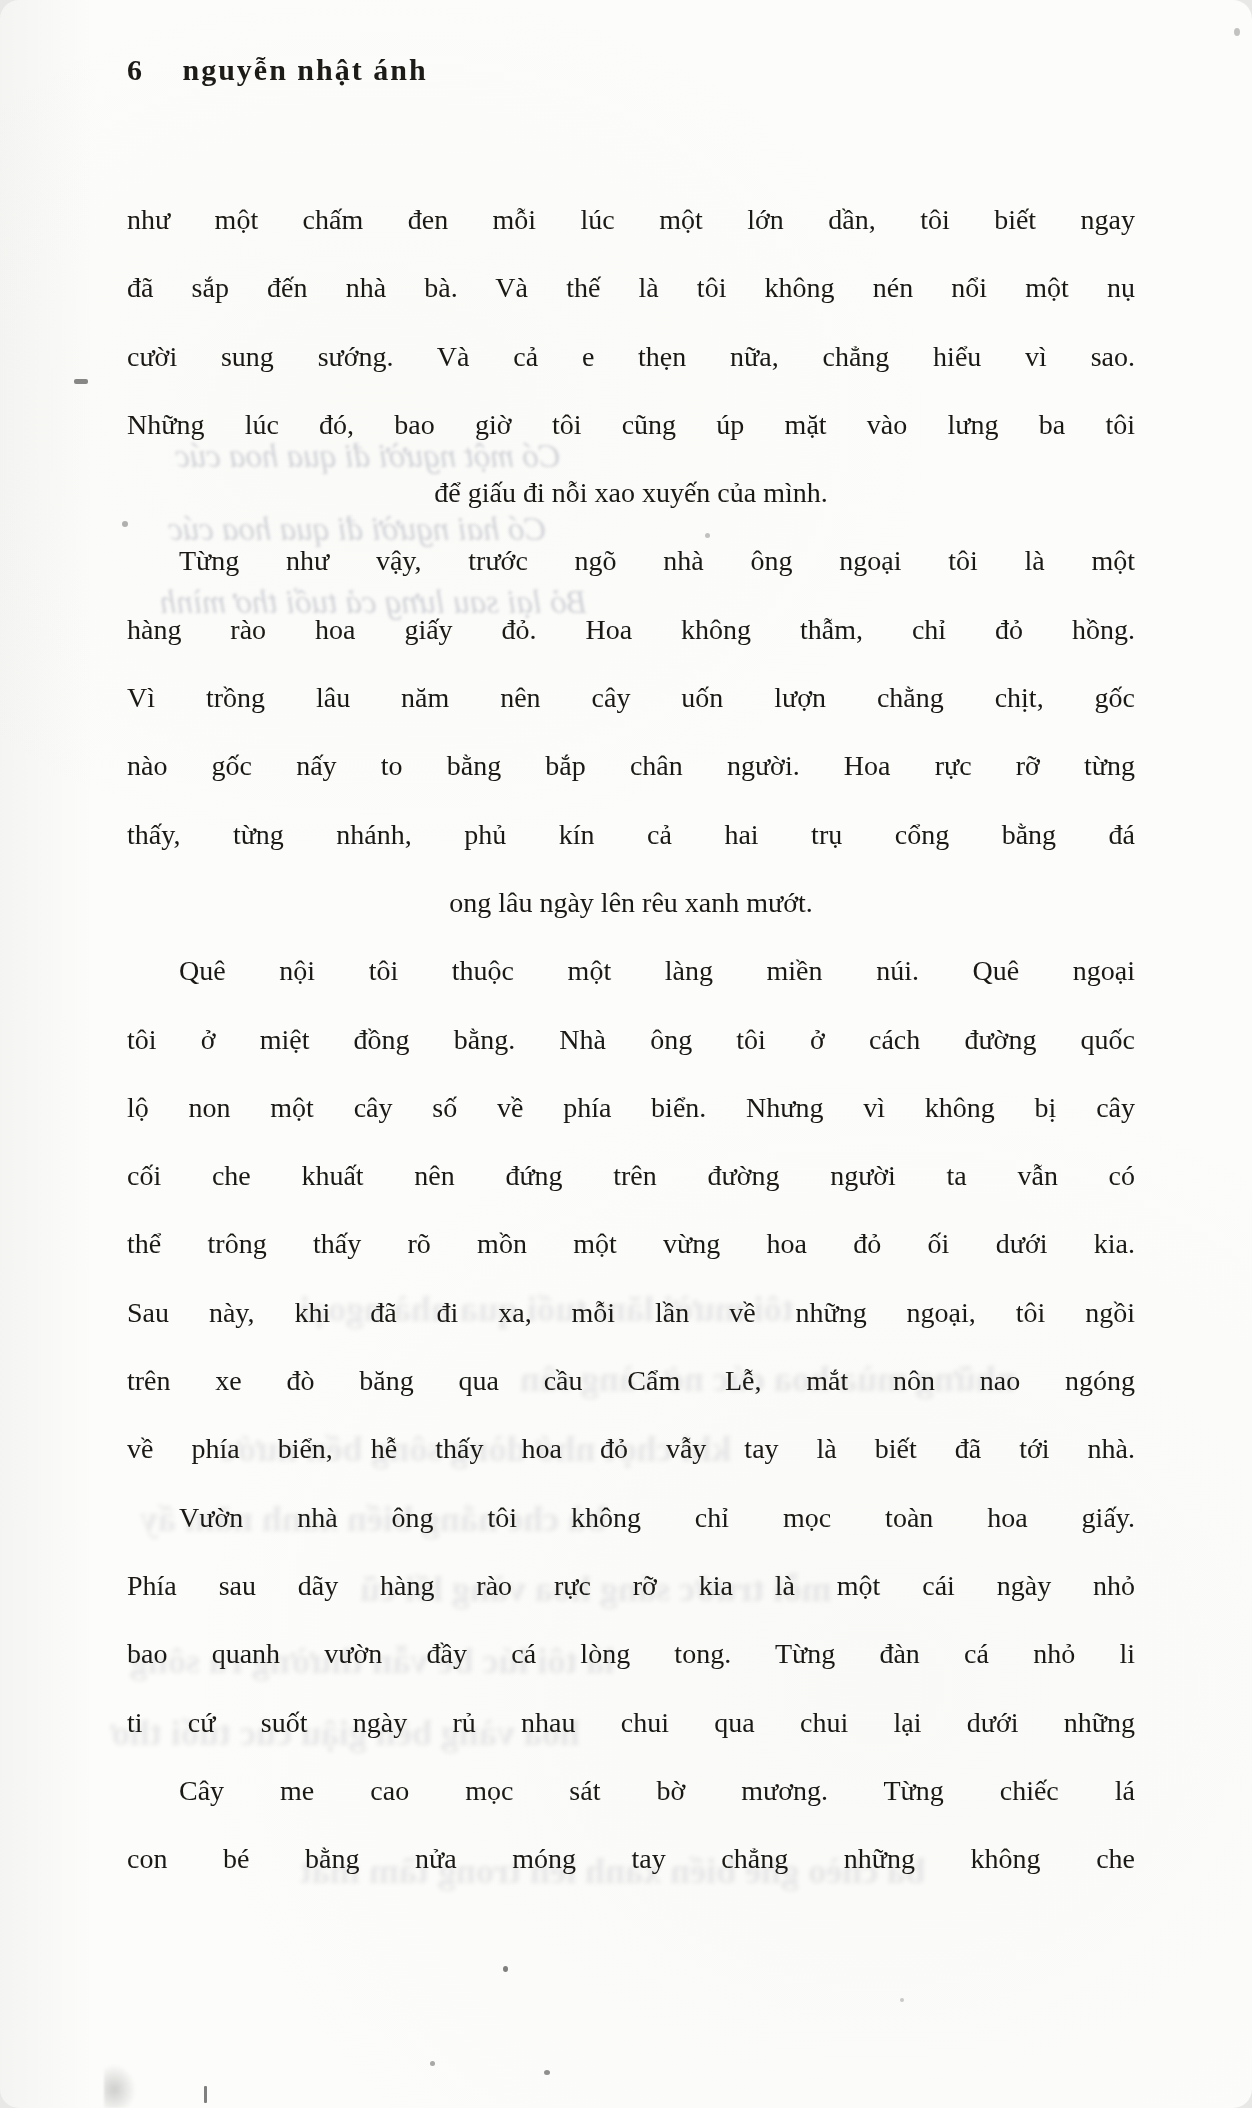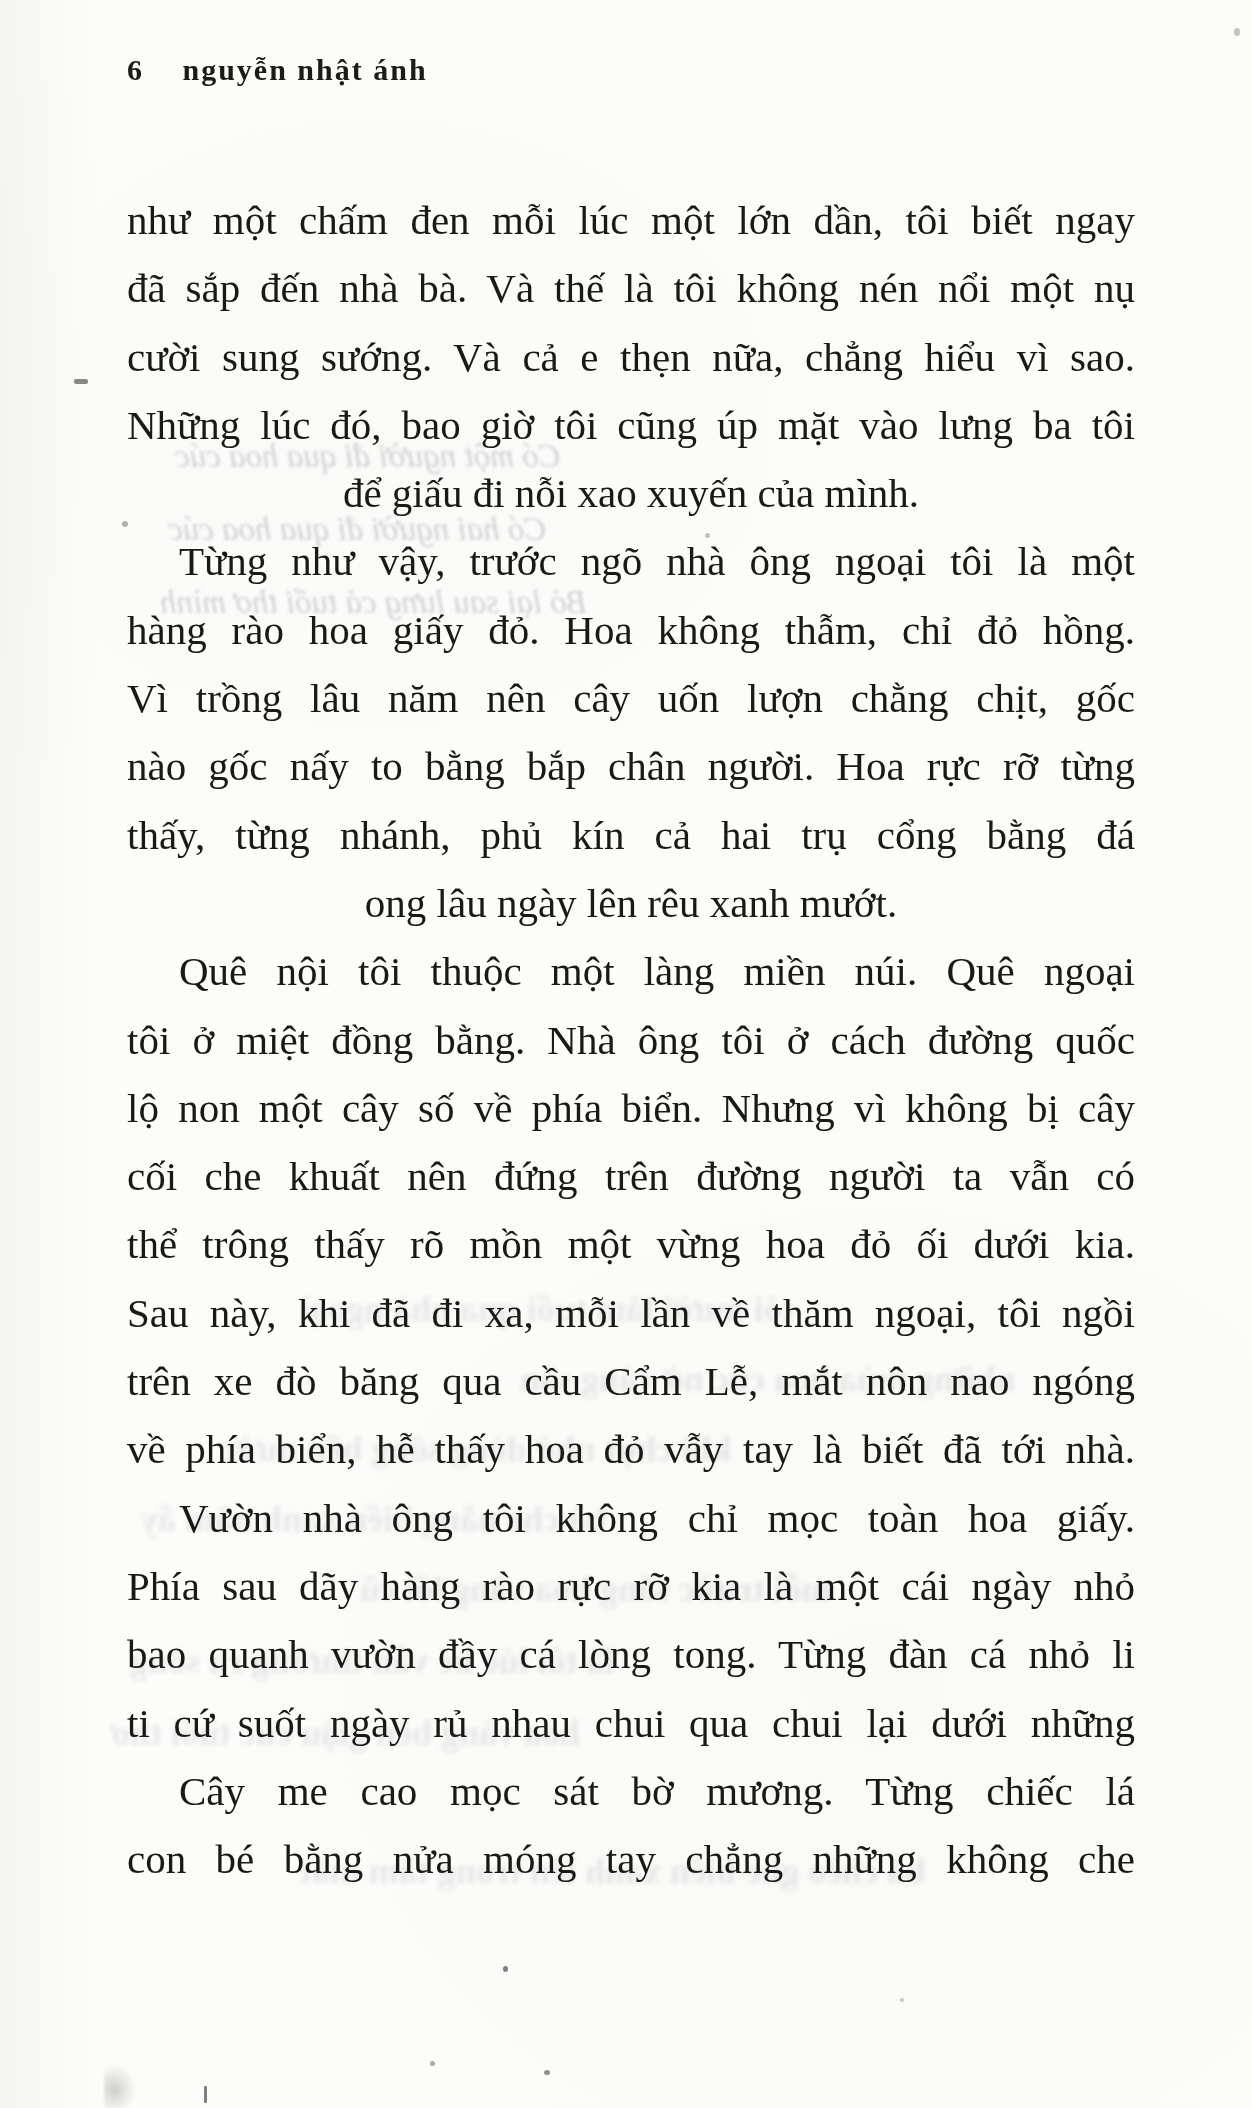--- a/index.html
+++ b/index.html
@@ -6,20 +6,21 @@
   .page{
     position:relative;
     width:1252px;height:2108px;
     margin:0 auto;
     background:#fcfcfa;
     background-image:
       radial-gradient(ellipse 900px 700px at 30% 20%, rgba(120,115,100,0.015), transparent 70%),
       radial-gradient(ellipse 1000px 900px at 70% 80%, rgba(110,108,100,0.02), transparent 75%);
     overflow:hidden;
     font-family:"Liberation Serif", serif;
+    border-radius:19px;
   }
   .edge-shade{
     position:absolute;left:0;top:0;width:95px;height:100%;
     background:linear-gradient(to right, rgba(60,58,50,0.04), rgba(60,58,50,0));
     pointer-events:none;
   }
   .corner-smudge{
     position:absolute;left:104px;top:2062px;width:34px;height:46px;
     background:radial-gradient(ellipse at 30% 60%, rgba(90,90,88,0.28), transparent 65%);
     filter:blur(1px);
@@ -30,21 +31,21 @@
     color:#1d1b18;letter-spacing:1.5px;
     white-space:nowrap;
   }
   .runhead .pgnum{display:inline-block;}
   .runhead .rtitle{display:inline-block;margin-left:30px;letter-spacing:2px;}
   .textblock{
     position:absolute;left:127px;top:186px;width:1008px;
     color:#1b1915;
   }
   .line{
-    height:68.3px;line-height:68.3px;font-size:41px;
+    height:68.3px;line-height:68.3px;font-size:28px;
     white-space:normal;
   }
   .j{text-align:justify;text-align-last:justify;-moz-text-align-last:justify;}
   .e{text-align:center;}
   .ind{text-indent:52px;}
   .bleed{
     position:absolute;
     transform:scaleX(-1);
     white-space:nowrap;
     pointer-events:none;
@@ -94,21 +95,21 @@
     <div class="line j">hàng rào hoa giấy đỏ. Hoa không thẫm, chỉ đỏ hồng.</div>
     <div class="line j">Vì trồng lâu năm nên cây uốn lượn chằng chịt, gốc</div>
     <div class="line j">nào gốc nấy to bằng bắp chân người. Hoa rực rỡ từng</div>
     <div class="line j">thấy, từng nhánh, phủ kín cả hai trụ cổng bằng đá</div>
     <div class="line e">ong lâu ngày lên rêu xanh mướt.</div>
     <div class="line j ind">Quê nội tôi thuộc một làng miền núi. Quê ngoại</div>
     <div class="line j">tôi ở miệt đồng bằng. Nhà ông tôi ở cách đường quốc</div>
     <div class="line j">lộ non một cây số về phía biển. Nhưng vì không bị cây</div>
     <div class="line j">cối che khuất nên đứng trên đường người ta vẫn có</div>
     <div class="line j">thể trông thấy rõ mồn một vừng hoa đỏ ối dưới kia.</div>
-    <div class="line j">Sau này, khi đã đi xa, mỗi lần về thăm ngoại, tôi ngồi</div>
+    <div class="line j">Sau này, khi đã đi xa, mỗi lần về những ngoại, tôi ngồi</div>
     <div class="line j">trên xe đò băng qua cầu Cẩm Lễ, mắt nôn nao ngóng</div>
     <div class="line j">về phía biển, hễ thấy hoa đỏ vẫy tay là biết đã tới nhà.</div>
     <div class="line j ind">Vườn nhà ông tôi không chỉ mọc toàn hoa giấy.</div>
     <div class="line j">Phía sau dãy hàng rào rực rỡ kia là một cái ngày nhỏ</div>
     <div class="line j">bao quanh vườn đầy cá lòng tong. Từng đàn cá nhỏ li</div>
     <div class="line j">ti cứ suốt ngày rủ nhau chui qua chui lại dưới những</div>
     <div class="line j ind">Cây me cao mọc sát bờ mương. Từng chiếc lá</div>
     <div class="line j">con bé bằng nửa móng tay chẳng những không che</div>
   </div>
 

